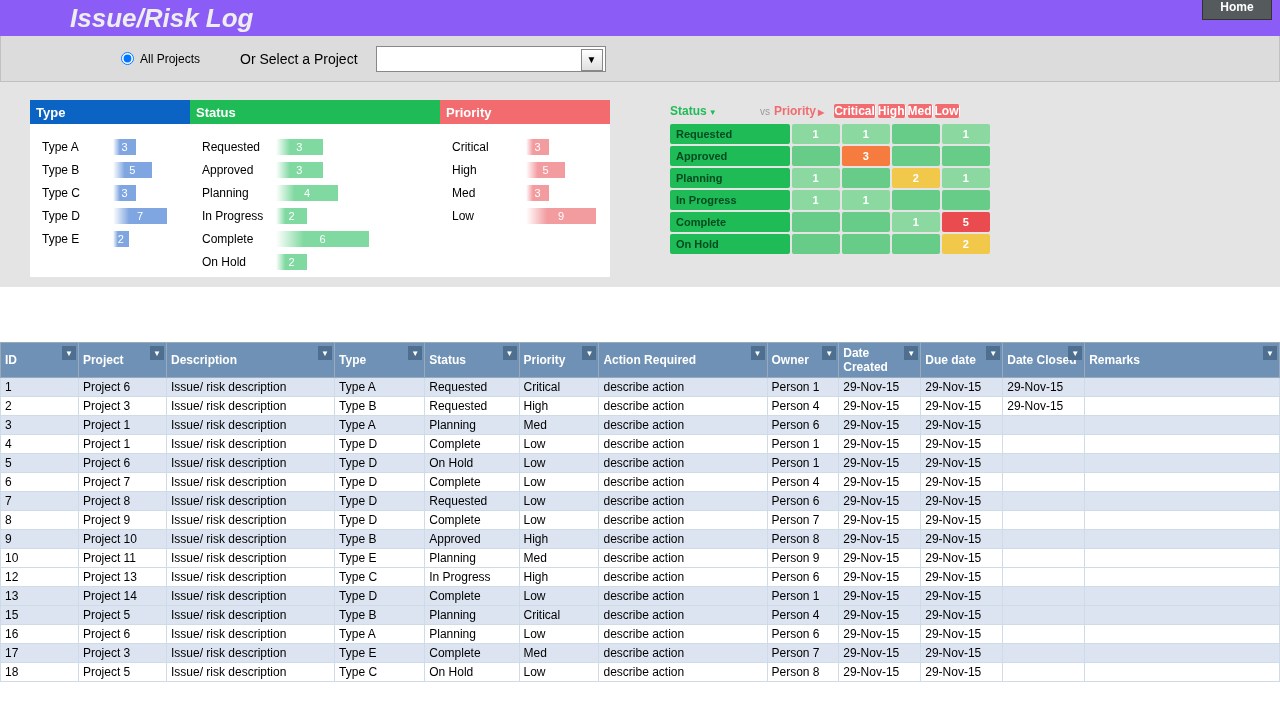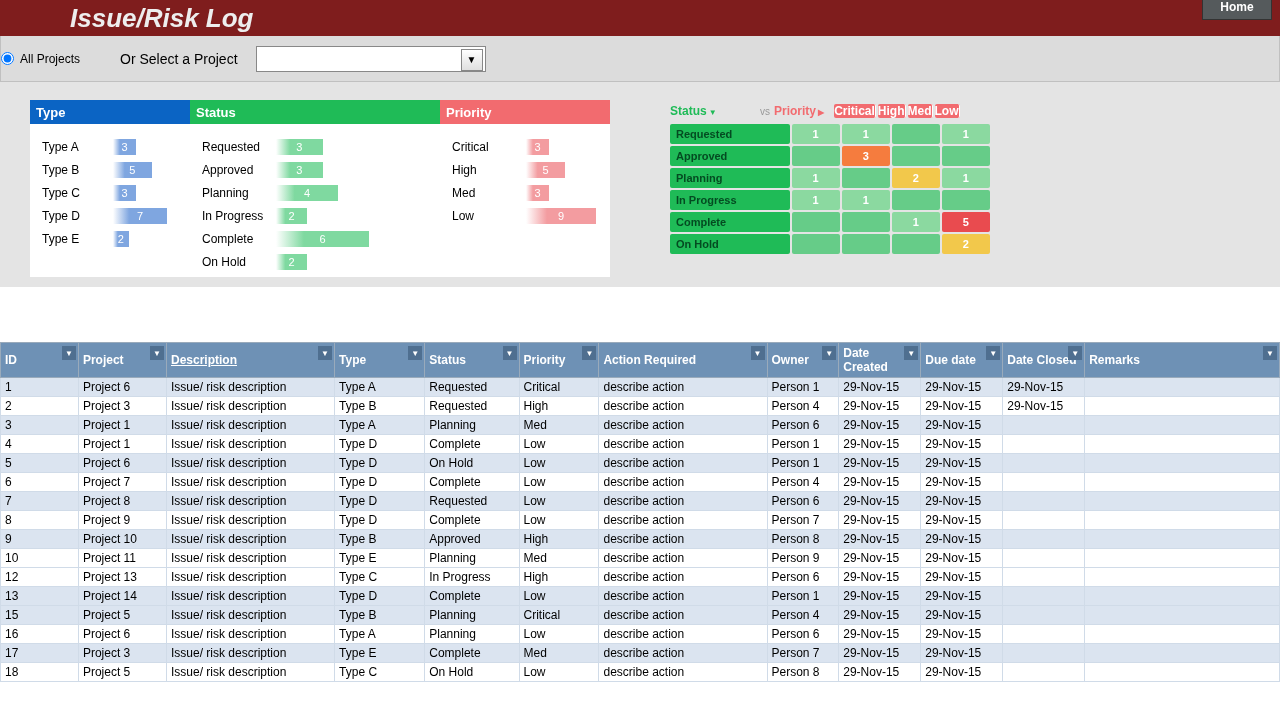--- a/index.html
+++ b/index.html
@@ -1,24 +1,24 @@
 <!DOCTYPE html>
 <html><head>
 <meta charset="utf-8">
 <style>
   * { box-sizing: border-box; margin: 0; padding: 0; font-family: "Segoe UI", Arial, sans-serif; font-size: 12px; }
   body { width: 1280px; height: 720px; overflow: hidden; background: #fff; }
 
   
-  .titlebar { background: #7f1d1d; height: 36px; display: flex; align-items: center; padding-left: 70px; position: relative; }
+  .titlebar { background: #8b5cf6; height: 36px; display: flex; align-items: center; padding-left: 70px; position: relative; }
   .titlebar h1 { color: #eee; font-size: 26px; font-weight: bold; font-style: italic; letter-spacing: 0px; }
   .home-btn { position: absolute; right: 8px; top: -6px; background:#555a5c; color:#fff; border:1px solid #333; height:26px; width:70px; font-weight:bold; display:flex; align-items:center; justify-content:center; cursor:pointer; }
 
   
-  .filterbar { background:#dcdcdc; height:46px; display:flex; align-items:center; border:1px solid #c0c0c0; border-top:none; }
+  .filterbar { background:#dcdcdc; height:46px; display:flex; align-items:center; padding-left:120px; border:1px solid #c0c0c0; border-top:none; }
   .radio-wrap { display:flex; align-items:center; margin-right:40px; }
   .radio-wrap input { margin-right:6px; }
   .filterbar .lbl { font-size:14px; margin-right:18px; }
   .project-select { background:#fff; border:1px solid #888; width:230px; height:26px; position:relative; display:flex; align-items:center; }
   .project-select .dd { position:absolute; right:2px; top:2px; width:22px; height:22px; border:1px solid #888; background:linear-gradient(#fff,#e0e0e0); display:flex; align-items:center; justify-content:center; font-size:10px; }
 
   
   .charts { display:flex; padding: 18px 30px 10px 30px; gap: 60px; background:#e4e4e4; }
   .chart-left { display:flex; background:#fff; }
   .col { padding-bottom:6px; }
@@ -239,21 +239,21 @@
       </div>
   </div>
 </div>
 
 <div class="tablewrap">
   <table class="data">
     <thead>
         <tr id="thead-row">
           <th style="width: 76px;"><span>ID</span><span class="drop">▼</span></th>
           <th style="width: 86px;"><span>Project</span><span class="drop">▼</span></th>
-          <th style="width: 164px; text-decoration: underline;"><span>Description</span><span class="drop">▼</span></th>
+          <th style="width: 164px;"><span>Description</span><span class="drop">▼</span></th>
           <th style="width: 88px;"><span>Type</span><span class="drop">▼</span></th>
           <th style="width: 92px;"><span>Status</span><span class="drop">▼</span></th>
           <th style="width: 78px;"><span>Priority</span><span class="drop">▼</span></th>
           <th style="width: 164px;"><span>Action Required</span><span class="drop">▼</span></th>
           <th style="width: 70px;"><span>Owner</span><span class="drop">▼</span></th>
           <th style="width: 80px;"><span>Date Created</span><span class="drop">▼</span></th>
           <th style="width: 80px;"><span>Due date</span><span class="drop">▼</span></th>
           <th style="width: 80px;"><span>Date Closed</span><span class="drop">▼</span></th>
           <th style="width: 190px;"><span>Remarks</span><span class="drop">▼</span></th>
         </tr>

